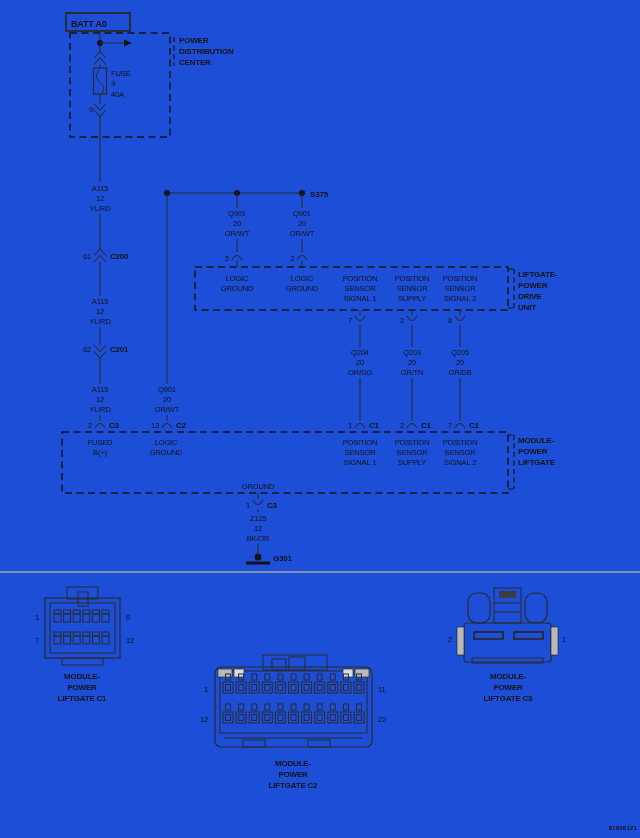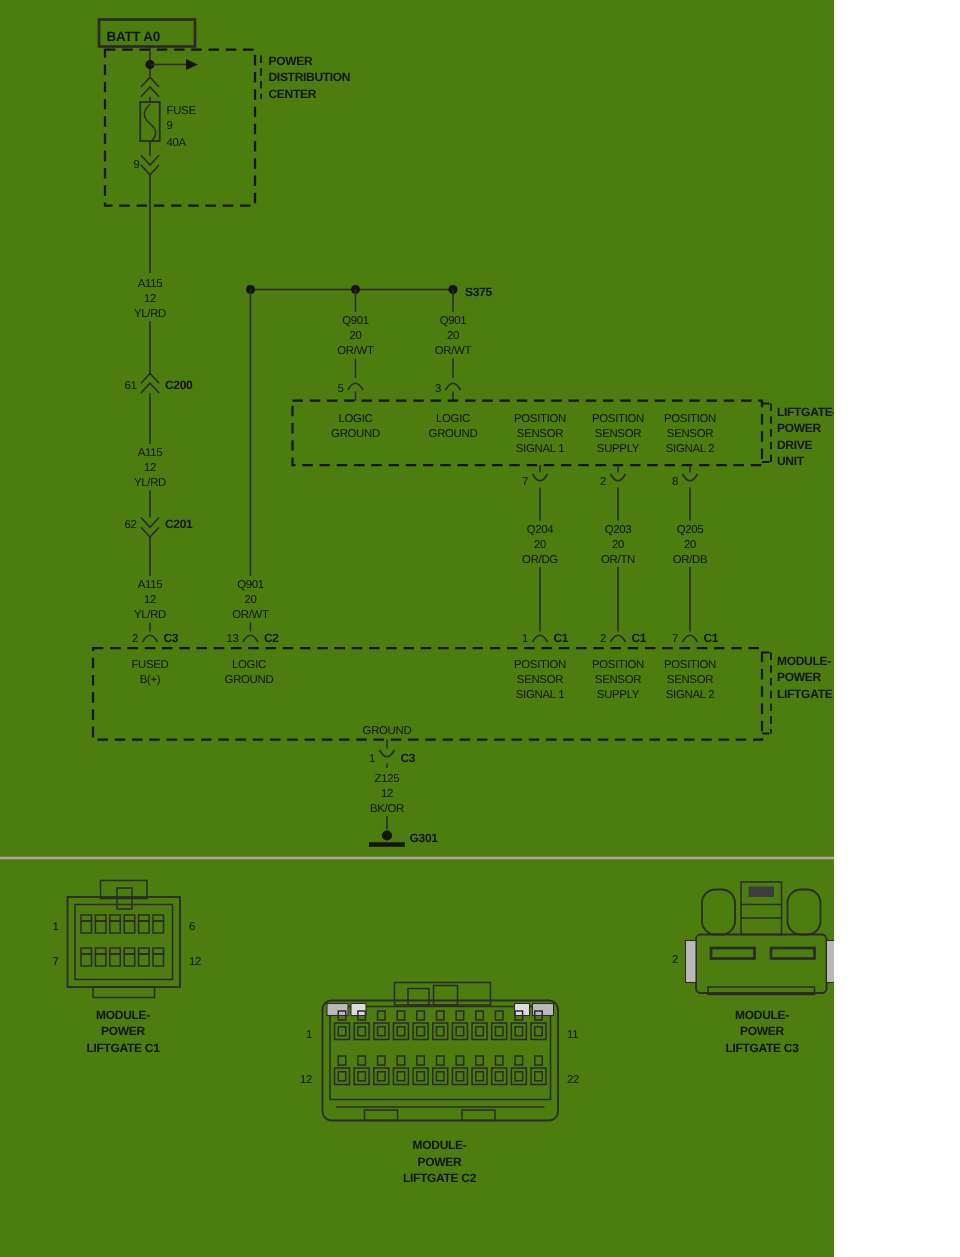--- a/index.html
+++ b/index.html
@@ -1,16 +1,16 @@
 <!DOCTYPE html>
 <html><head>
 <meta charset="utf-8">
 <style>
   html,body{margin:0;padding:0;background:#fff}
-  .page{position:relative;width:556px;height:838px;background:#4d7c0f;overflow:hidden;
+  .page{position:relative;width:640px;height:838px;background:#1d4ed8;overflow:hidden;
         font-family:"Liberation Sans",sans-serif}
   svg{display:block}
   svg text{fill:#141414;font-family:"Liberation Sans",sans-serif}
   .t{font-size:7.6px;letter-spacing:-0.2px}
   .t8{font-size:8px;letter-spacing:-0.2px}
   .big{font-size:9px;letter-spacing:-0.2px}
   .tiny{font-size:6px;letter-spacing:0.2px}
   .b{font-weight:bold}
   .mid{text-anchor:middle}
   .end{text-anchor:end}

